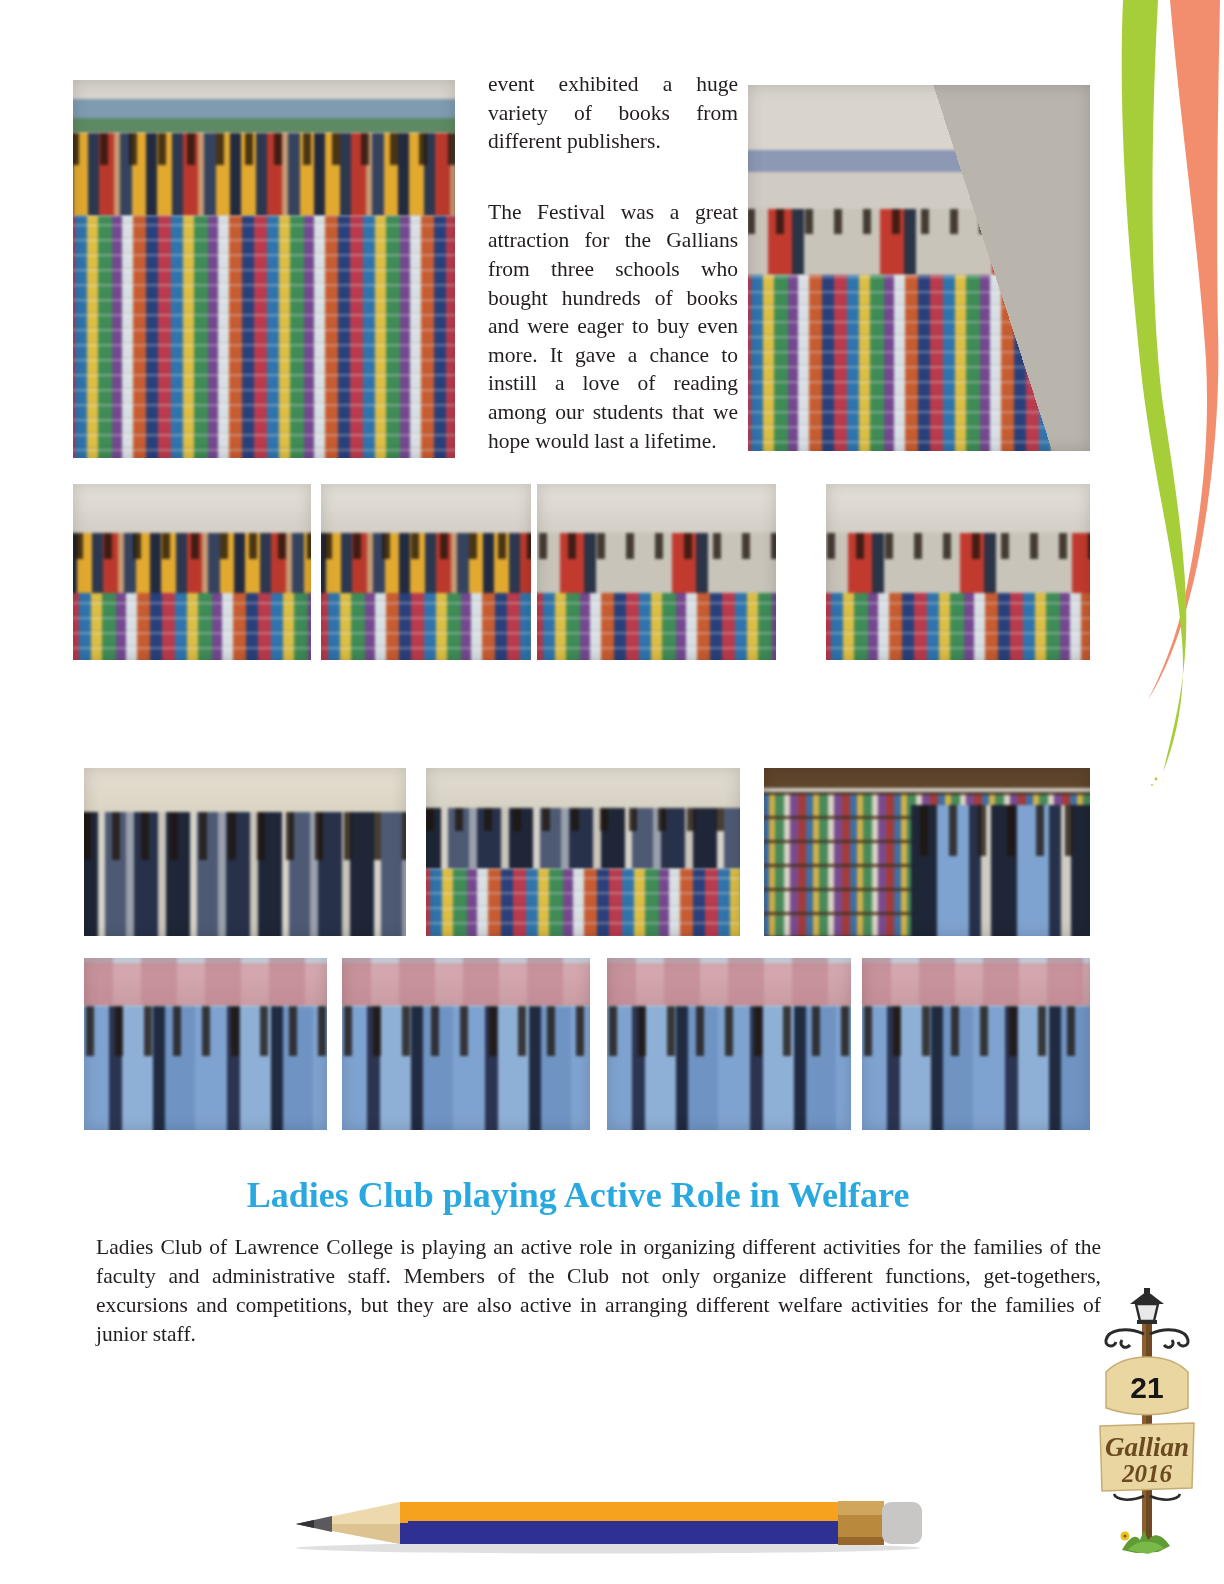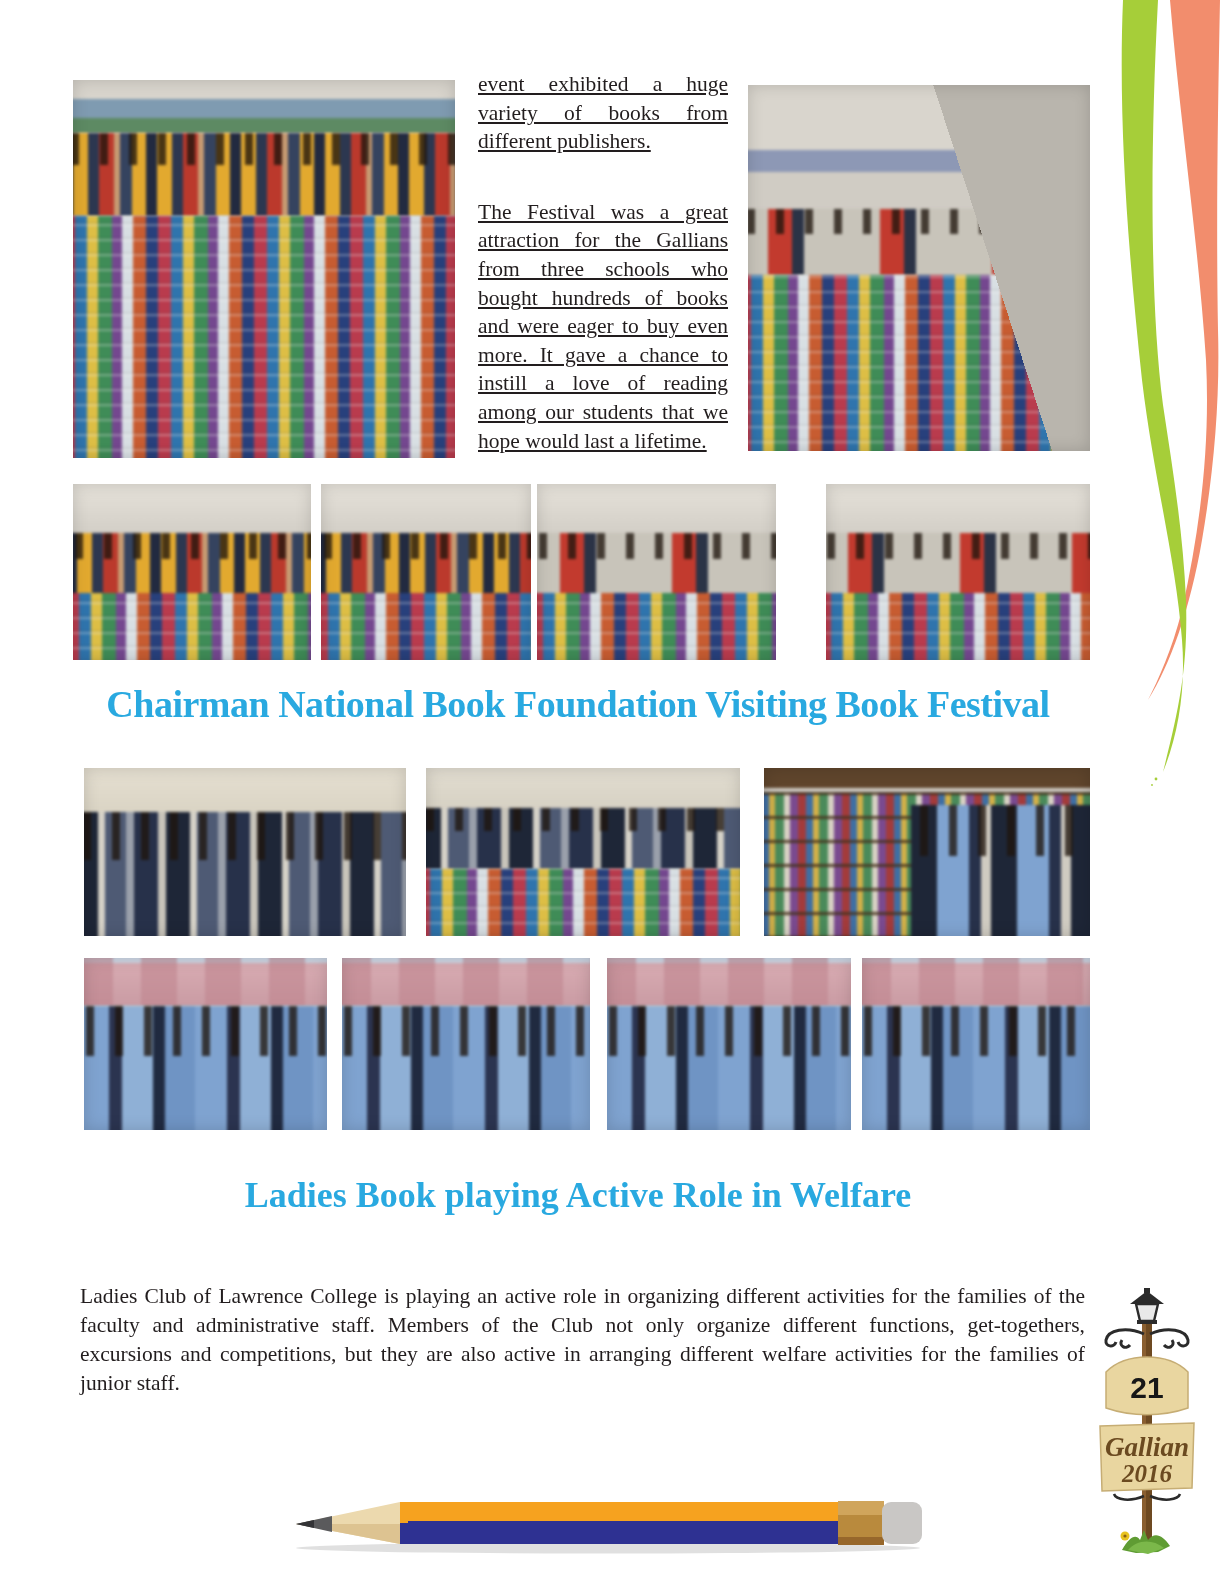--- a/index.html
+++ b/index.html
@@ -55,34 +55,34 @@
     background:repeating-linear-gradient(90deg,#1e2637 0 26px,#7fa3d0 26px 58px,#27314a 58px 70px,#cfcbc1 70px 80px);}
 
   
   .v-award .wall{height:30%;
     background:
       repeating-linear-gradient(90deg, rgba(190,130,140,.55) 0 36px, transparent 36px 64px),
       linear-gradient(#cdd6e4 0 15%, #d8abb2 15%, #c99ba3 100%);}
   .v-award .people{top:28%;height:76%;}
 
   
-  .intro-col{position:absolute;left:478px;top:70px;width:250px;
-    font-size:21.5px;line-height:28.6px;text-align:justify;text-decoration:underline;}
+  .intro-col{position:absolute;left:488px;top:70px;width:250px;
+    font-size:21.5px;line-height:28.6px;text-align:justify;}
   .intro-col p{margin:0;}
   .intro-col p + p{margin-top:42px;}
 
   .heading{position:absolute;left:73px;width:1010px;margin:0;
     text-align:center;font-weight:bold;color:#29a9e0;
     font-family:"Liberation Serif", serif;}
   .h-chairman{top:682px;font-size:38px;letter-spacing:-0.5px;}
   .h-ladies{top:1174px;font-size:36px;}
 
   .body-para{position:absolute;left:80px;width:1005px;margin:0;
     font-size:21.5px;line-height:29px;text-align:justify;}
-  .p-ladies-1{top:1282px;}
+  .p-ladies-1{top:1233px;margin-left:16px;}
   .p-ladies-2{top:1372px;}
 
   
   .ribbons{position:absolute;left:1090px;top:0;}
   .lamppost{position:absolute;left:1092px;top:1288px;}
   .pencil{position:absolute;left:278px;top:1492px;}
 </style>
 </head>
 <body>
 
@@ -127,21 +127,20 @@
     <div class="sc wall"></div>
     <div class="sc people people-red"></div>
     <div class="sc books"></div>
   </div>
   <div class="photo" style="left:826px;top:484px;width:264px;height:176px">
     <div class="sc wall"></div>
     <div class="sc people people-red"></div>
     <div class="sc books"></div>
   </div>
 
-  <h2 class="heading h-chairman">Chairman National Book Foundation Visiting Book Festival</h2>
 
   <div class="photo v-off" style="left:84px;top:768px;width:322px;height:168px">
     <div class="sc wall"></div>
     <div class="sc people people-officials"></div>
 
   </div>
   <div class="photo v-offbooks" style="left:426px;top:768px;width:314px;height:168px">
     <div class="sc wall"></div>
     <div class="sc people people-officials"></div>
     <div class="sc books"></div>
@@ -162,21 +161,21 @@
   </div>
   <div class="photo v-award" style="left:607px;top:958px;width:244px;height:172px">
     <div class="sc wall"></div>
     <div class="sc people people-award"></div>
   </div>
   <div class="photo v-award" style="left:862px;top:958px;width:228px;height:172px">
     <div class="sc wall"></div>
     <div class="sc people people-award"></div>
   </div>
 
-  <h2 class="heading h-ladies">Ladies Book playing Active Role in Welfare</h2>
+  <h2 class="heading h-ladies">Ladies Club playing Active Role in Welfare</h2>
 
   <p class="body-para p-ladies-1">Ladies Club of Lawrence College is playing an active role in organizing different activities for the families of the faculty and administrative staff. Members of the Club not only organize different functions, get-togethers, excursions and competitions, but they are also active in arranging different welfare activities for the families of junior staff.</p>
 
   <svg class="lamppost" width="110" height="280" viewBox="0 0 110 280">
 
     <rect x="50" y="34" width="10" height="218" fill="#6e4a22"></rect>
     <rect x="50" y="34" width="4" height="218" fill="#8a5f31"></rect>
 
     <g>
       <rect x="52" y="0" width="6" height="5" fill="#2b2b2b"></rect>

